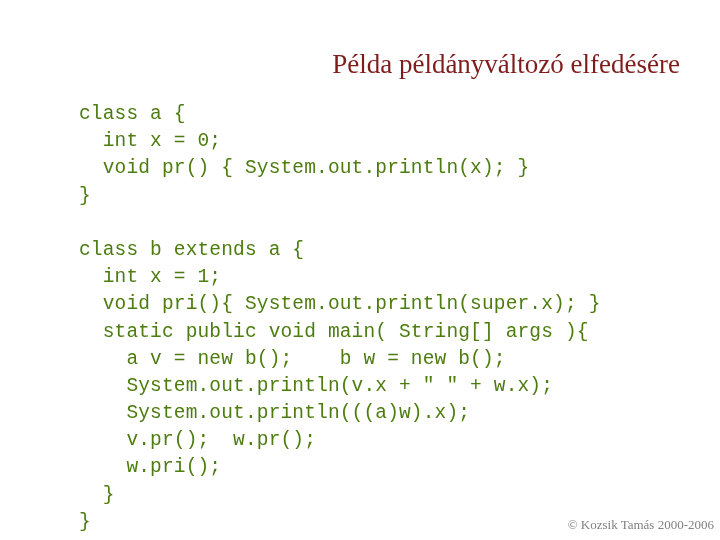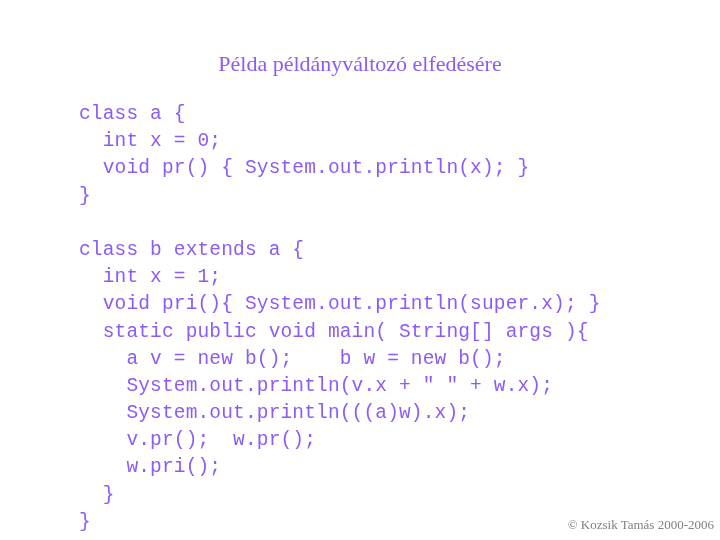--- a/index.html
+++ b/index.html
@@ -19,37 +19,37 @@
     inset: 0;
     width: 720px;
     height: 540px;
     background: #ffffff;
   }
   .slide-title {
     position: absolute;
     left: 40px;
     top: 44px;
     width: 640px;
-    text-align: center;
+    text-align: right;
     font-family: "Liberation Serif", "DejaVu Serif", serif;
-    font-size: 22px;
+    font-size: 27px;
     line-height: 40px;
     font-weight: normal;
-    color: #8b5cf6;
+    color: #7f1d1d;
     letter-spacing: 0px;
     white-space: nowrap;
   }
   .code-block {
     position: absolute;
     left: 79px;
     top: 101px;
     font-family: "Liberation Mono", "DejaVu Sans Mono", monospace;
     font-size: 19.5px;
     line-height: 27.2px;
-    color: #8b5cf6;
+    color: #4d7c0f;
     white-space: pre;
     letter-spacing: 0.15px;
   }
   .code-line {
     display: block;
     height: 27.2px;
     white-space: pre;
   }
   .code-line.blank {
     height: 27.2px;

